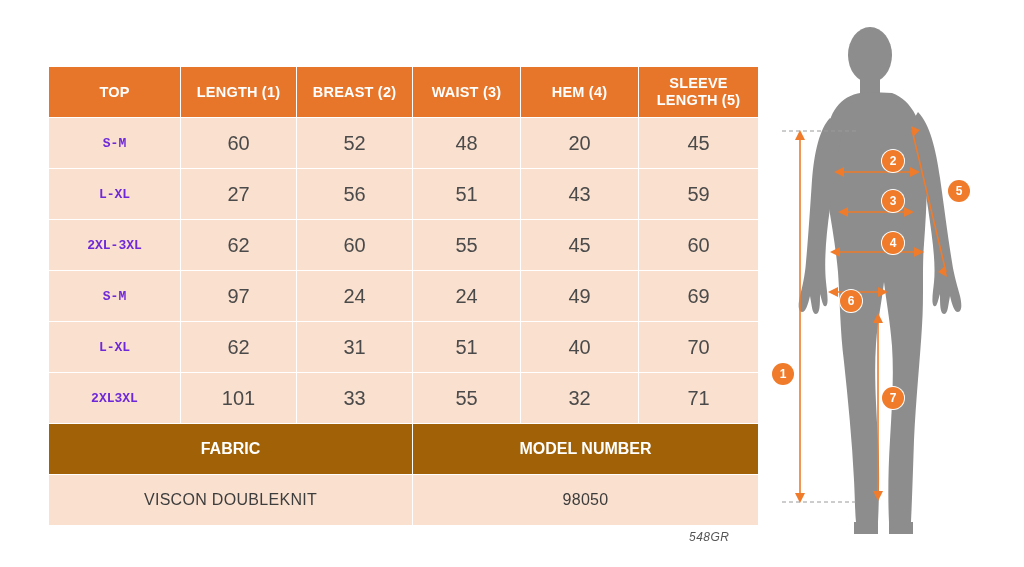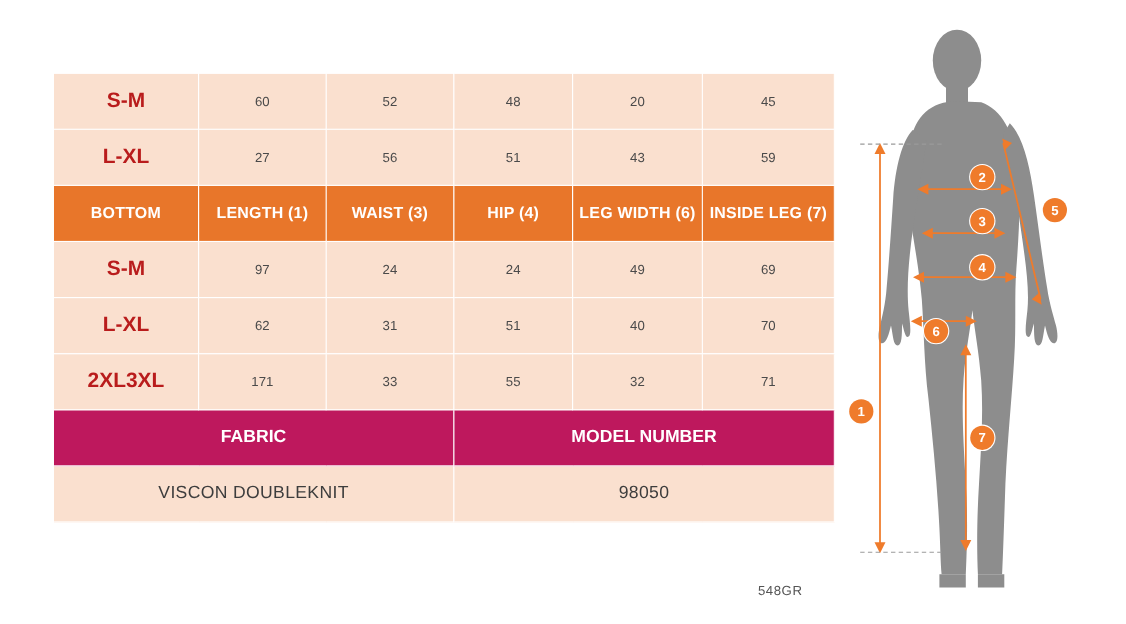--- a/index.html
+++ b/index.html
@@ -47,48 +47,50 @@
     font-weight: bold;
     font-size: 14.5px;
     letter-spacing: 0.2px;
     line-height: 1.15;
   }
   tr.data-row td {
     background: #fae0cf;
   }
   tr.data-row td.label-cell {
     font-weight: bold;
-    color: #b91c1c;
-    font-size: 19px;
+    color: #6d28d9;
+    font-size: 13px;
+    font-family: Liberation Mono, monospace;
   }
   tr.data-row td.val-cell {
-    font-size: 12px;
+    font-size: 20px;
     color: #4a4a4a;
   }
   tr.footer-head td {
-    background: #be185d;
+    background: #a16207;
     color: #ffffff;
     font-weight: bold;
     font-size: 16px;
   }
   tr.footer-row td {
     background: #fae0cf;
     font-size: 16px;
     color: #3d3d3d;
     letter-spacing: 0.3px;
   }
 
   
   .code-text {
     position: absolute;
     left: 689px;
     top: 530px;
     font-size: 12px;
     color: #555;
     letter-spacing: 0.5px;
+    font-style: italic;
   }
 
   
   .figure {
     position: absolute;
     left: 760px;
     top: 0;
     width: 264px;
     height: 567px;
   }
@@ -120,66 +122,74 @@
       <colgroup>
         <col style="width:132px">
         <col style="width:116px">
         <col style="width:116px">
         <col style="width:108px">
         <col style="width:118px">
         <col style="width:120px">
       </colgroup>
 
       <tbody>
+          <tr class="header-row">
+        <td>TOP</td>
+        <td>LENGTH (1)</td>
+        <td>BREAST (2)</td>
+        <td>WAIST (3)</td>
+        <td>HEM (4)</td>
+        <td>SLEEVE LENGTH (5)</td>
+      </tr>
 
       <tr class="data-row">
         <td class="label-cell">S-M</td>
         <td class="val-cell">60</td>
         <td class="val-cell">52</td>
         <td class="val-cell">48</td>
         <td class="val-cell">20</td>
         <td class="val-cell">45</td>
       </tr>
       <tr class="data-row">
         <td class="label-cell">L-XL</td>
         <td class="val-cell">27</td>
         <td class="val-cell">56</td>
         <td class="val-cell">51</td>
         <td class="val-cell">43</td>
         <td class="val-cell">59</td>
       </tr>
-
-      <tr class="header-row">
-        <td>BOTTOM</td>
-        <td>LENGTH (1)</td>
-        <td>WAIST (3)</td>
-        <td>HIP (4)</td>
-        <td>LEG WIDTH (6)</td>
-        <td>INSIDE LEG (7)</td>
-      </tr>
+      <tr class="data-row">
+        <td class="label-cell">2XL-3XL</td>
+        <td class="val-cell">62</td>
+        <td class="val-cell">60</td>
+        <td class="val-cell">55</td>
+        <td class="val-cell">45</td>
+        <td class="val-cell">60</td>
+      </tr>
+
 
       <tr class="data-row">
         <td class="label-cell">S-M</td>
         <td class="val-cell">97</td>
         <td class="val-cell">24</td>
         <td class="val-cell">24</td>
         <td class="val-cell">49</td>
         <td class="val-cell">69</td>
       </tr>
       <tr class="data-row">
         <td class="label-cell">L-XL</td>
         <td class="val-cell">62</td>
         <td class="val-cell">31</td>
         <td class="val-cell">51</td>
         <td class="val-cell">40</td>
         <td class="val-cell">70</td>
       </tr>
       <tr class="data-row">
         <td class="label-cell">2XL3XL</td>
-        <td class="val-cell">171</td>
+        <td class="val-cell">101</td>
         <td class="val-cell">33</td>
         <td class="val-cell">55</td>
         <td class="val-cell">32</td>
         <td class="val-cell">71</td>
       </tr>
 
       <tr class="footer-head">
         <td colspan="3">FABRIC</td>
         <td colspan="3">MODEL NUMBER</td>
       </tr>

